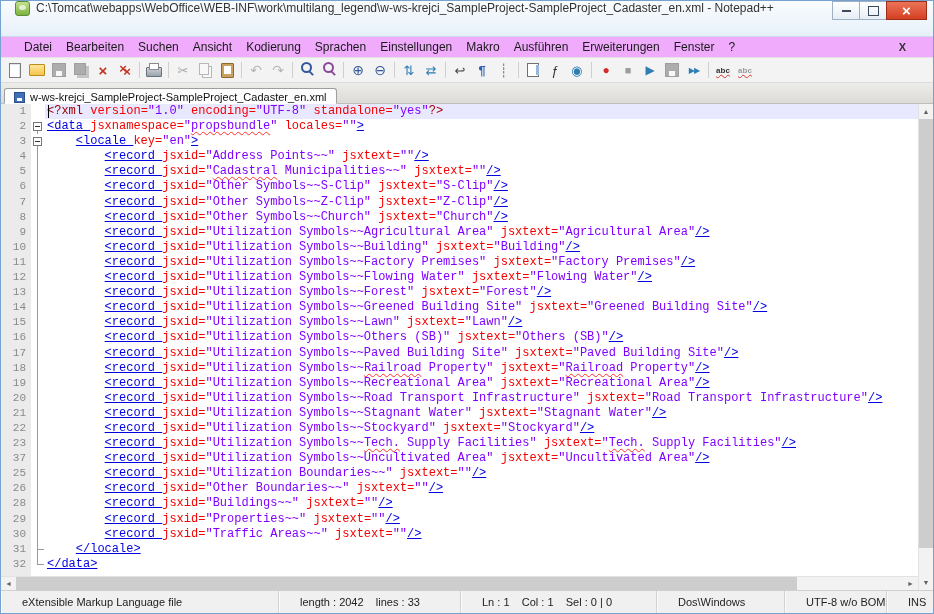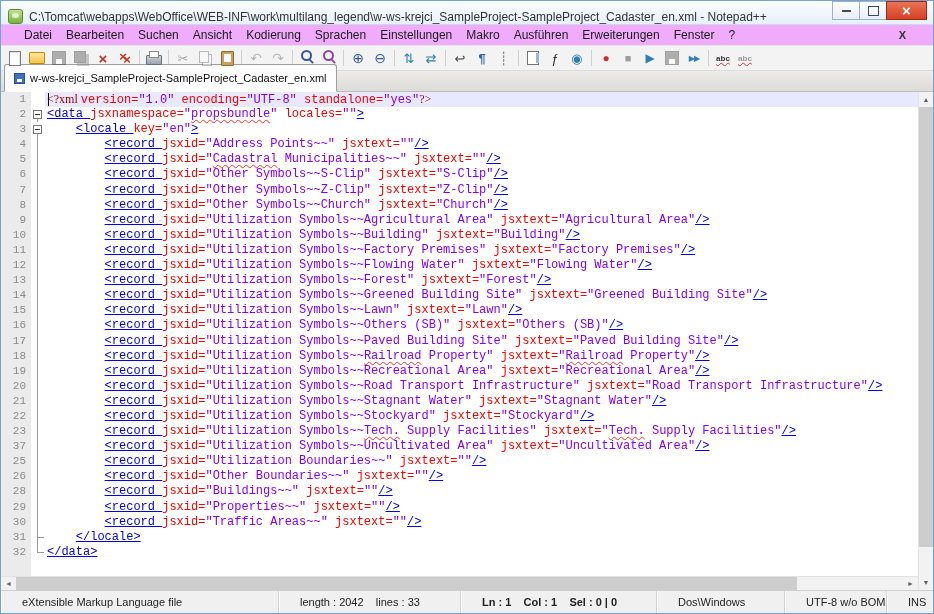--- a/index.html
+++ b/index.html
@@ -11,23 +11,23 @@
   }
   .window {
     width:934px; height:614px;
     border:1px solid #76a2d1;
     display:flex; flex-direction:column;
     background:#fff;
   }
 
   
   .title-bar {
-    height:24px; flex:none;
-    display:flex; align-items:flex-end; gap:6px;
-    padding-left:7px;
+    height:36px; flex:none;
+    display:flex; align-items:flex-start; gap:6px;
+    padding-left:14px;
     background:linear-gradient(#f9fcfe,#e7f0fa);
     border-bottom:1px solid #ccd9e8;
   }
   .app-icon {
     width:15px; height:15px; flex:none; border-radius:3px;
     background:linear-gradient(#c3e290,#7cb23e);
     border:1px solid #5d8c2e; position:relative;
   }
   .app-icon::after {
     content:""; position:absolute; left:3px; top:3px;
@@ -114,21 +114,21 @@
   .ic-spell-check::before { content:"abc"; font-size:8px; font-weight:bold; color:#333; text-decoration:underline wavy #e03030 1px; }
   .ic-auto-spell-check::before { content:"abc"; font-size:8px; font-weight:bold; color:#9a9a9a; text-decoration:underline wavy #e03030 1px; }
 
   
   .tab-bar {
     height:21px; flex:none; display:flex; align-items:flex-end;
     background:linear-gradient(#ececea,#dddbd6);
     border-bottom:1px solid #bdbdbd; padding:0 3px;
   }
   .tab {
-    height:28px; display:flex; align-items:center; gap:5px;
+    height:16px; display:flex; align-items:flex-end; gap:5px;
     padding:0 9px; margin-bottom:-1px;
     background:#fdfdfd;
     border:1px solid #9e9e9e; border-bottom:1px solid #fdfdfd;
     border-radius:3px 3px 0 0;
     font-size:11px; color:#111;
   }
   .tab-icon { width:11px; height:11px; flex:none; background:#3f6fb5; border:1px solid #2a4f8a; position:relative; }
   .tab-icon::after { content:""; position:absolute; left:2px; top:5px; right:2px; bottom:1px; background:#fff; }
 
   
@@ -157,21 +157,21 @@
   }
   .f-box::before { content:""; position:absolute; left:1px; top:3px; width:5px; height:1px; background:#333; }
   .lt { flex:1; white-space:pre; padding-left:2px; min-width:0; }
   .cur { position:relative; }
   .cur .lt { background:var(--c-current_line_bg,#e8e8ff); }
   .cur .lt::after { content:""; position:absolute; left:47px; top:1px; bottom:1px; width:1px; background:#000; }
   .k-t { color:var(--c-tag,#0000e0);text-decoration:underline; }
   .k-a { color:var(--c-attribute,#f40000); }
   .k-s { color:var(--c-string,#8000ff); }
   .k-m { color:var(--c-string,#8000ff); text-decoration:underline wavy #ff3030 1px; text-underline-offset:2px; }
-  .k-d { color:var(--c-declaration,#a00000);font-family:Liberation Serif, serif; }
+  .k-d { color:var(--c-declaration,#a00000); }
   .k-p { color:#000; }
 
   
   .vscroll {
     width:15px; flex:none; display:flex; flex-direction:column;
     background:#f2f2f2; border-left:1px solid #e2e2e2;
   }
   .hscroll {
     height:14px; flex:none; display:flex;
     background:#f2f2f2; border-top:1px solid #e2e2e2;
@@ -197,21 +197,21 @@
     background:#f0f0f0; border-top:1px solid #cfcfcf;
     font-size:11px; color:#222;
   }
   .scell {
     display:flex; align-items:center; padding:0 21px;
     border-right:1px solid #d2d2d2; box-shadow:inset 1px 0 0 #fcfcfc;
     white-space:pre; overflow:hidden;
   }
   .sc-type { flex:1; min-width:0; }
   .sc-len { width:182px; }
-  .sc-pos { width:196px;font-weight:bold; }
+  .sc-pos { width:196px; }
   .sc-eol { width:128px; }
   .sc-enc { width:102px; }
   .sc-ins { width:46px; border-right:none; }
 </style>
 </head>
 <body>
 
 <div class="window">
 
   <div class="title-bar">

